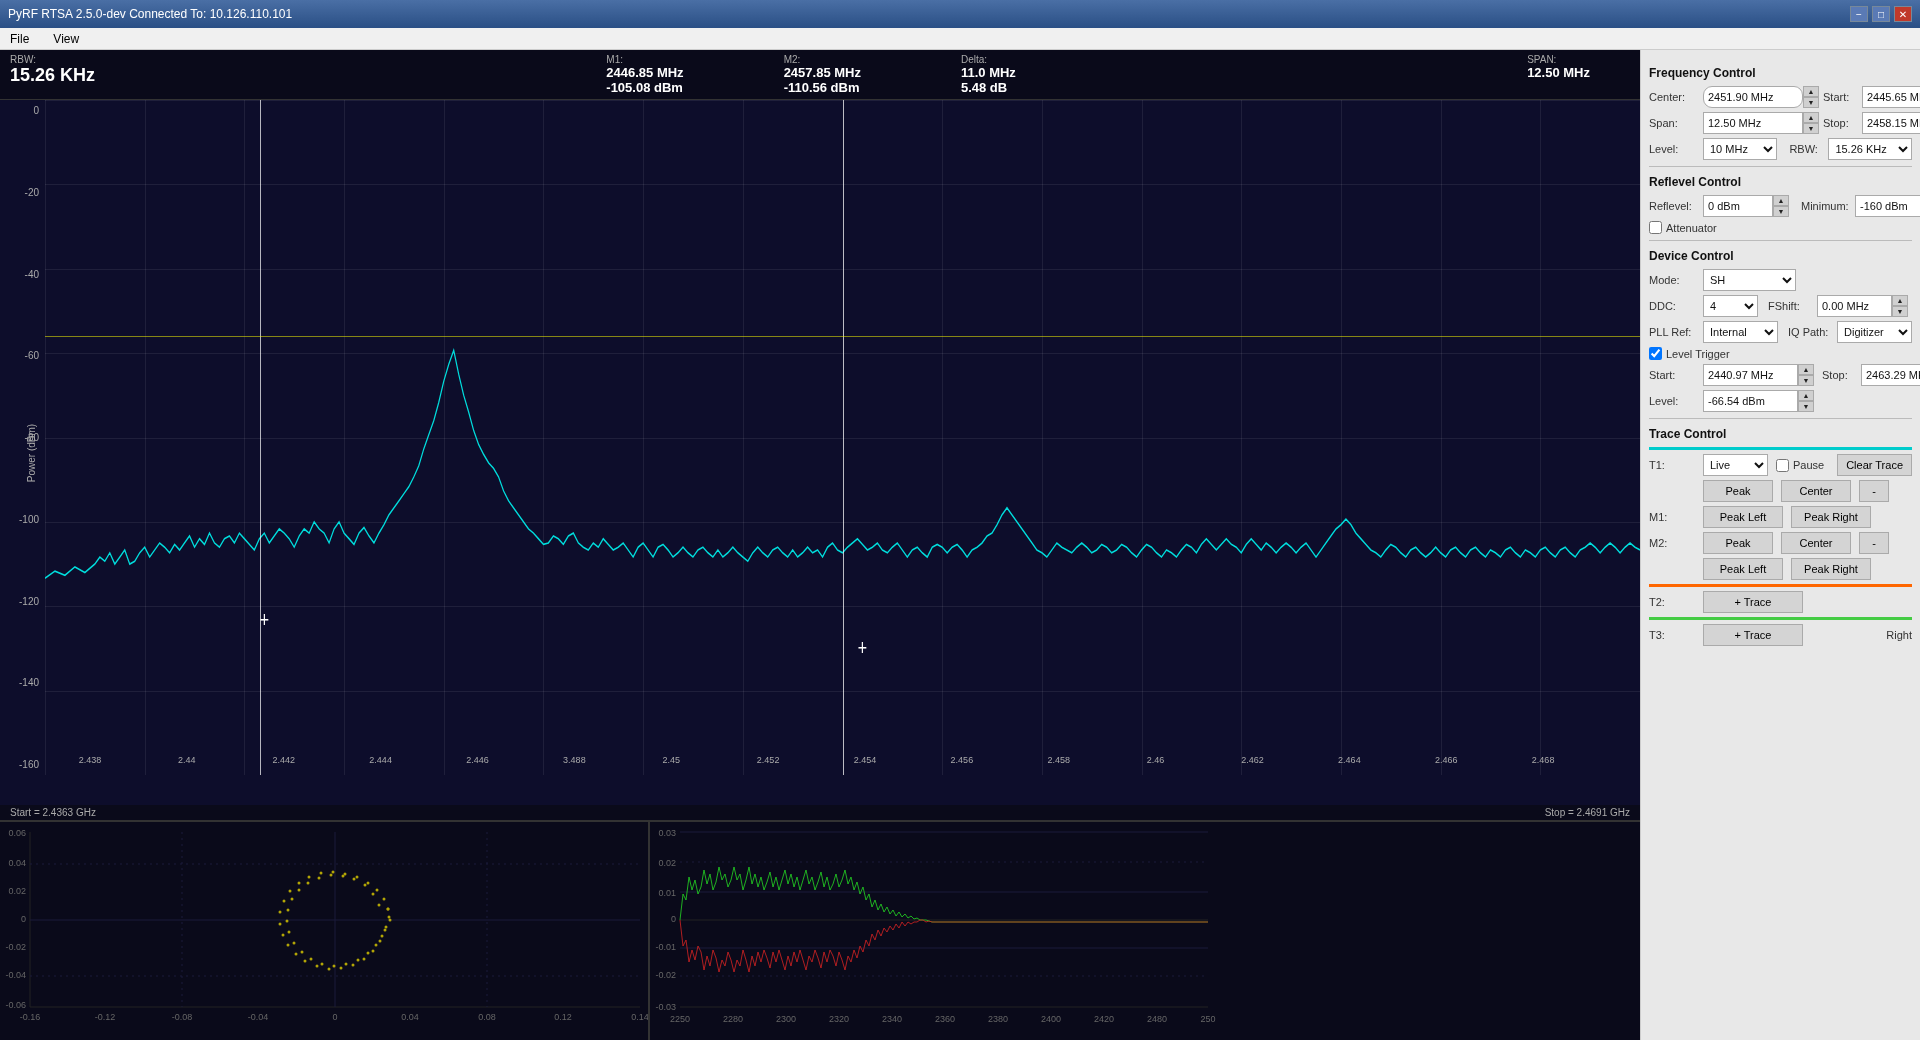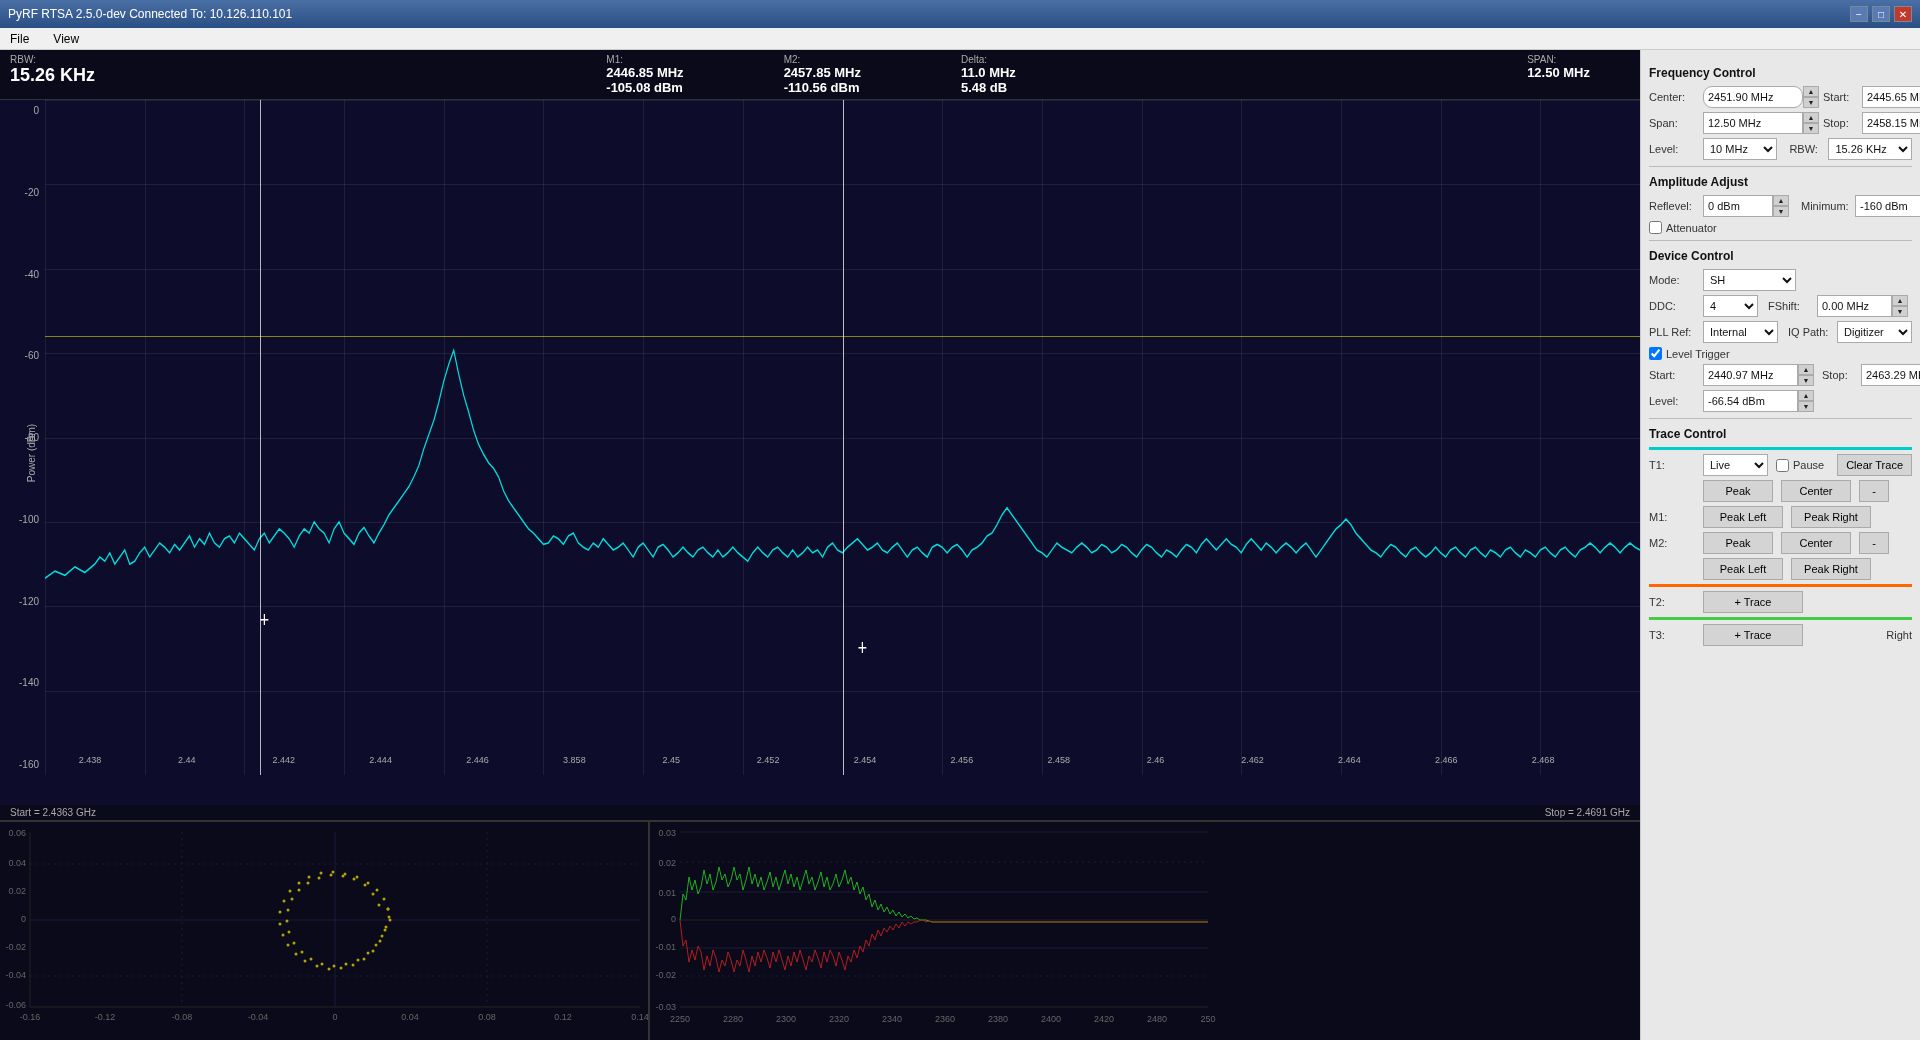--- a/index.html
+++ b/index.html
@@ -440,21 +440,21 @@
           <text x="220" y="375" fill="white" font-size="16" text-anchor="middle">+</text>
           <text x="820" y="395" fill="white" font-size="16" text-anchor="middle">+</text>
         </svg>
 
         <div class="x-axis">
           <span class="x-label" style="left:0%">2.438</span>
           <span class="x-label" style="left:6.25%">2.44</span>
           <span class="x-label" style="left:12.5%">2.442</span>
           <span class="x-label" style="left:18.75%">2.444</span>
           <span class="x-label" style="left:25%">2.446</span>
-          <span class="x-label" style="left:31.25%">3.858</span>
+          <span class="x-label" style="left:31.25%">3.488</span>
           <span class="x-label" style="left:37.5%">2.45</span>
           <span class="x-label" style="left:43.75%">2.452</span>
           <span class="x-label" style="left:50%">2.454</span>
           <span class="x-label" style="left:56.25%">2.456</span>
           <span class="x-label" style="left:62.5%">2.458</span>
           <span class="x-label" style="left:68.75%">2.46</span>
           <span class="x-label" style="left:75%">2.462</span>
           <span class="x-label" style="left:81.25%">2.464</span>
           <span class="x-label" style="left:87.5%">2.466</span>
           <span class="x-label" style="left:93.75%">2.468</span>
@@ -657,21 +657,21 @@
       <span class="control-label" style="min-width:35px;margin-left:8px;">RBW:</span>
       <select class="control-select" style="width:90px;">
         <option>15.26 KHz</option>
         <option>30.52 KHz</option>
         <option>7.63 KHz</option>
       </select>
     </div>
 
     <hr class="divider">
 
-    <div class="section-title">Amplitude Adjust</div>
+    <div class="section-title">Reflevel Control</div>
 
     <div class="control-row">
       <span class="control-label">Reflevel:</span>
       <div class="input-with-spinner">
         <input type="text" class="control-input" style="width: 70px;" value="0 dBm">
         <div class="spinner-group">
           <div class="spinner-up">▲</div>
           <div class="spinner-down">▼</div>
         </div>
       </div>

